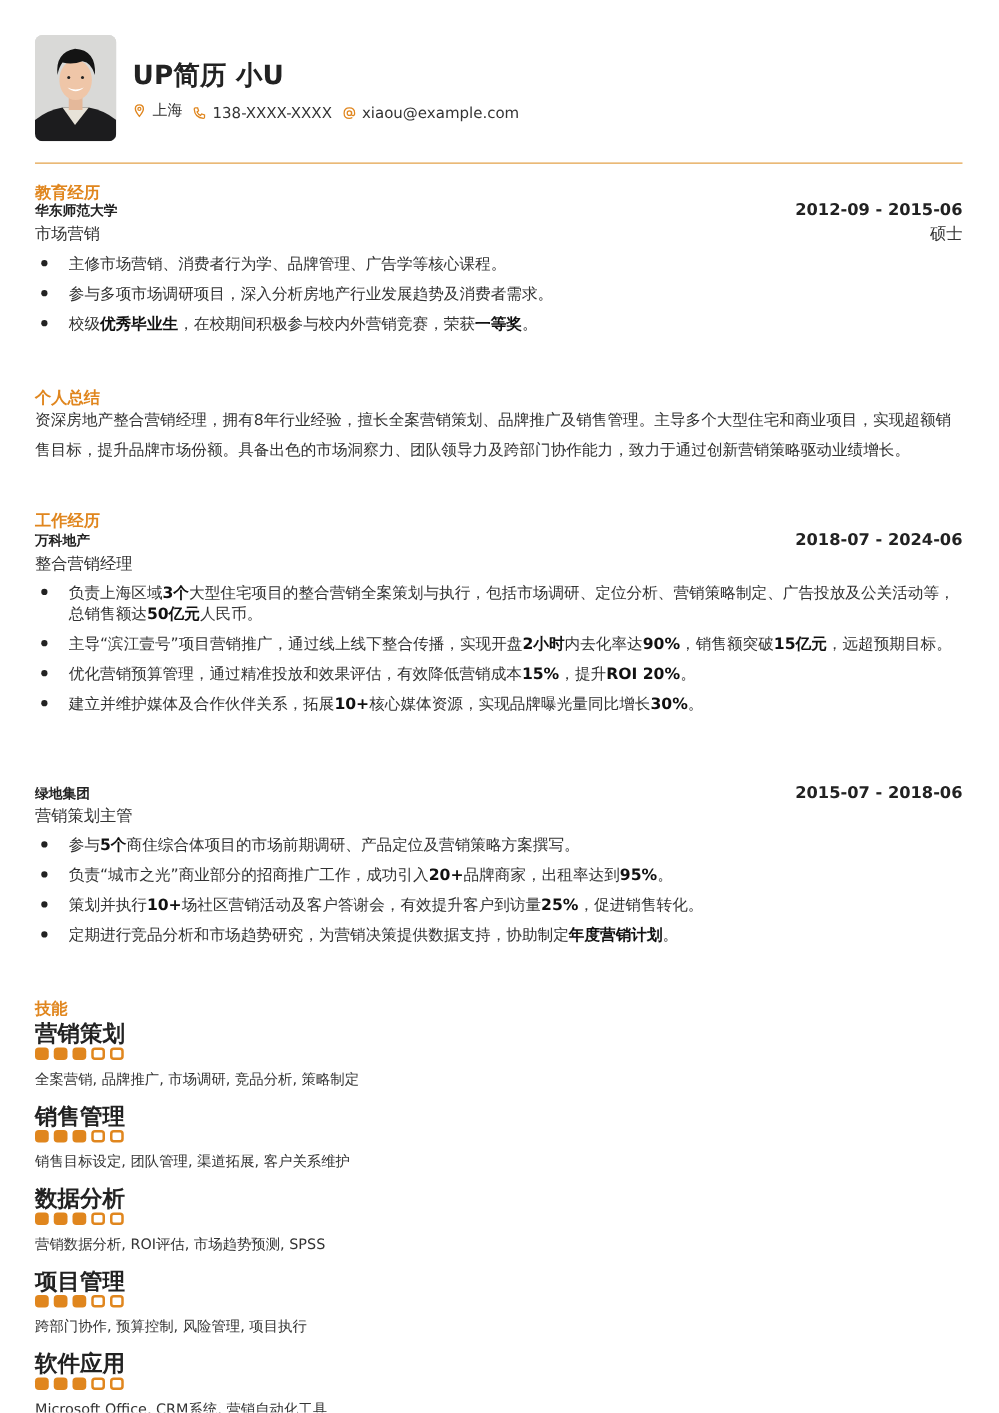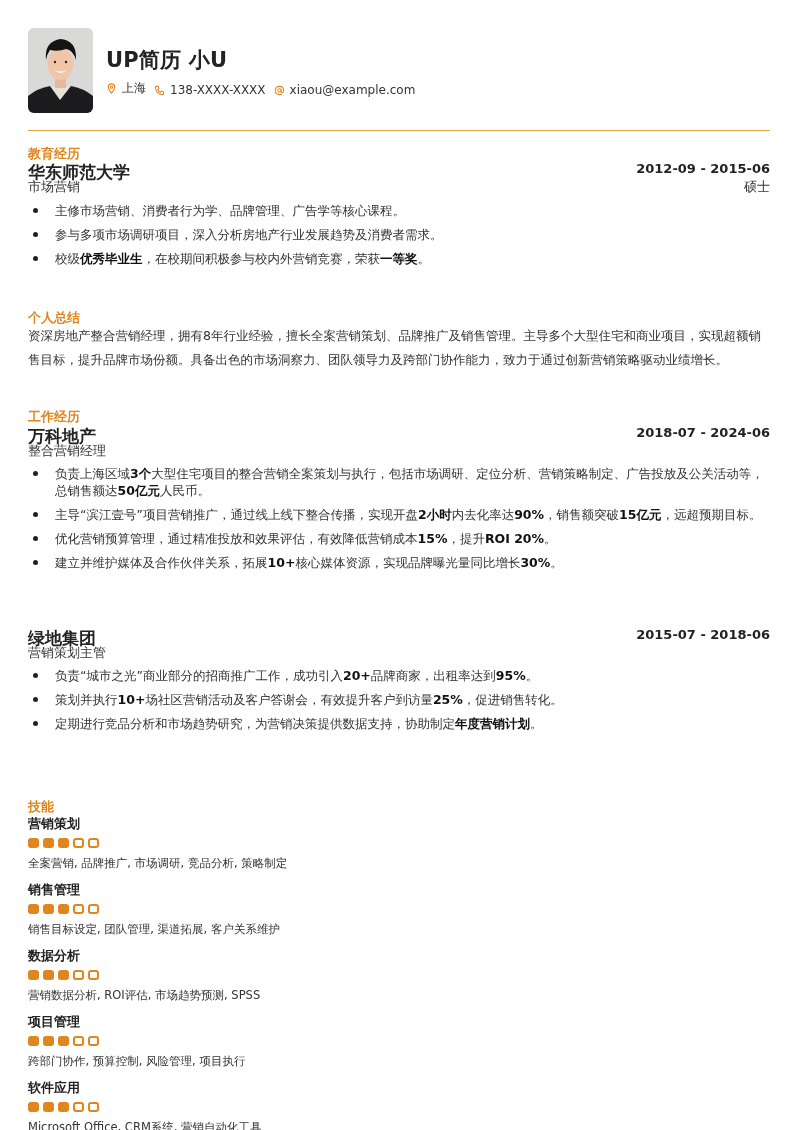--- a/index.html
+++ b/index.html
@@ -11,32 +11,32 @@
     .photo { position: absolute; left: 0; top: 0; width: 65px; height: 85px; border-radius: 6px; overflow: hidden; background: #d8d8d6; }
     .name { position: absolute; left: 78px; top: 18px; font-size: 21px; font-weight: bold; color: #222; letter-spacing: 0.2px; }
     .contacts { position: absolute; left: 78px; top: 52px; display: flex; align-items: flex-end; font-size: 12px; color: #333; white-space: nowrap; }
     .contact { display: flex; align-items: center; margin-right: 8px; }
     .contact svg { width: 11px; height: 11px; margin-right: 5px; }
 
     .divider { position: absolute; left: 0; top: 130px; width: 742px; height: 1px; background: #e3a24a; }
 
     .section-title { position: absolute; left: 0; color: #e0861e; font-weight: bold; font-size: 13px; }
     .row { position: absolute; left: 0; width: 742px; display: flex; justify-content: space-between; }
-    .org { font-weight: bold; font-size: 17px; color: #222; }
+    .org { font-weight: bold; font-size: 11px; color: #222; }
     .date { font-weight: bold; font-size: 13px; color: #222; }
     .sub { position: absolute; left: 0; width: 742px; display: flex; justify-content: space-between; font-size: 13px; color: #333; }
 
     .bullets { position: absolute; left: 0; width: 742px; list-style: none; }
     .bullets li { position: relative; padding-left: 27px; font-size: 12.5px; line-height: 17px; color: #333; margin-bottom: 7px; }
     .bullets li::before { content: ""; position: absolute; left: 5px; top: 6px; width: 5px; height: 5px; border-radius: 50%; background: #222; }
     .bullets li b { color: #111; }
 
     .summary { position: absolute; left: 0; width: 742px; font-size: 12.5px; line-height: 24px; color: #333; }
 
-    .skill-name { position: absolute; left: 0; font-weight: bold; font-size: 13px; color: #222; }
+    .skill-name { position: absolute; left: 0; font-weight: bold; font-size: 18px; color: #222; }
     .dots { position: absolute; left: 0; display: flex; }
     .dot { width: 11px; height: 10px; border-radius: 3px; margin-right: 4px; }
     .dot.on { background: #e0861e; }
     .dot.off { border: 2px solid #e0861e; background: #fff; }
     .skill-desc { position: absolute; left: 0; font-size: 11.5px; color: #333; white-space: nowrap; }
   </style>
 </head>
 <body>
 
 <div class="page">
@@ -117,20 +117,21 @@
     </ul>
 
   <div class="row" style="top:627px;">
     <span class="org">绿地集团</span>
     <span class="date">2015-07 - 2018-06</span>
   </div>
   <div class="sub" style="top:644px;">
     <span>营销策划主管</span>
   </div>
   <ul class="bullets" style="top:667px;">
+      <li>参与<b>5个</b>商住综合体项目的市场前期调研、产品定位及营销策略方案撰写。</li>
       <li>负责“城市之光”商业部分的招商推广工作，成功引入<b>20+</b>品牌商家，出租率达到<b>95%</b>。</li>
       <li>策划并执行<b>10+</b>场社区营销活动及客户答谢会，有效提升客户到访量<b>25%</b>，促进销售转化。</li>
       <li>定期进行竞品分析和市场趋势研究，为营销决策提供数据支持，协助制定<b>年度营销计划</b>。</li>
     </ul>
 
   <div class="section-title" style="top:798px;">技能</div>
   <div id="skills">
       <div class="skill-name" style="top: 815px;">营销策划</div>
       <div class="dots" style="top: 838px;">
         <span class="dot on"></span>

